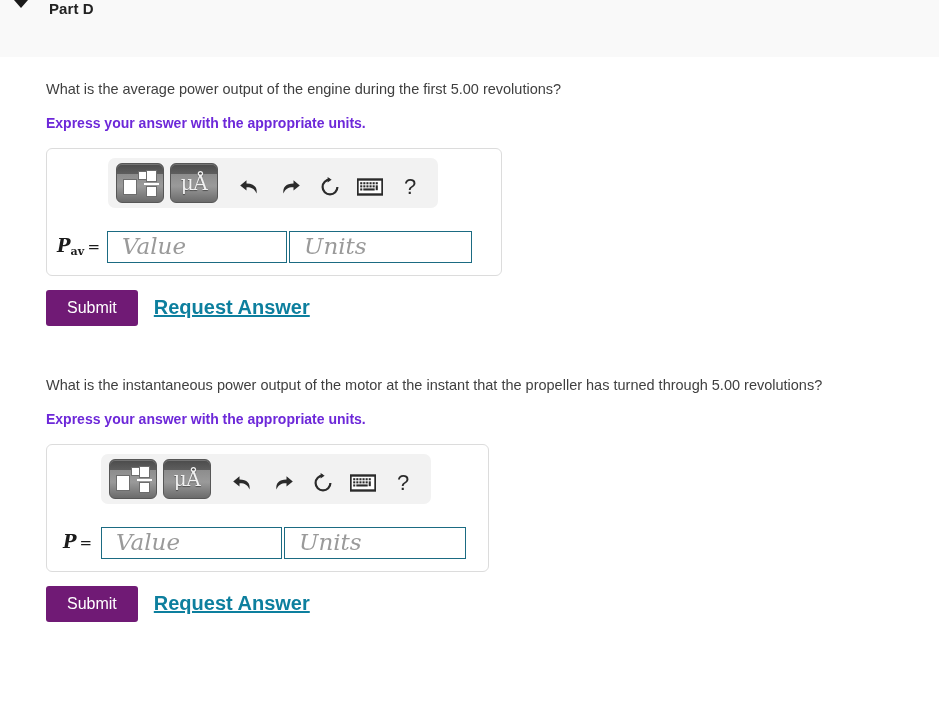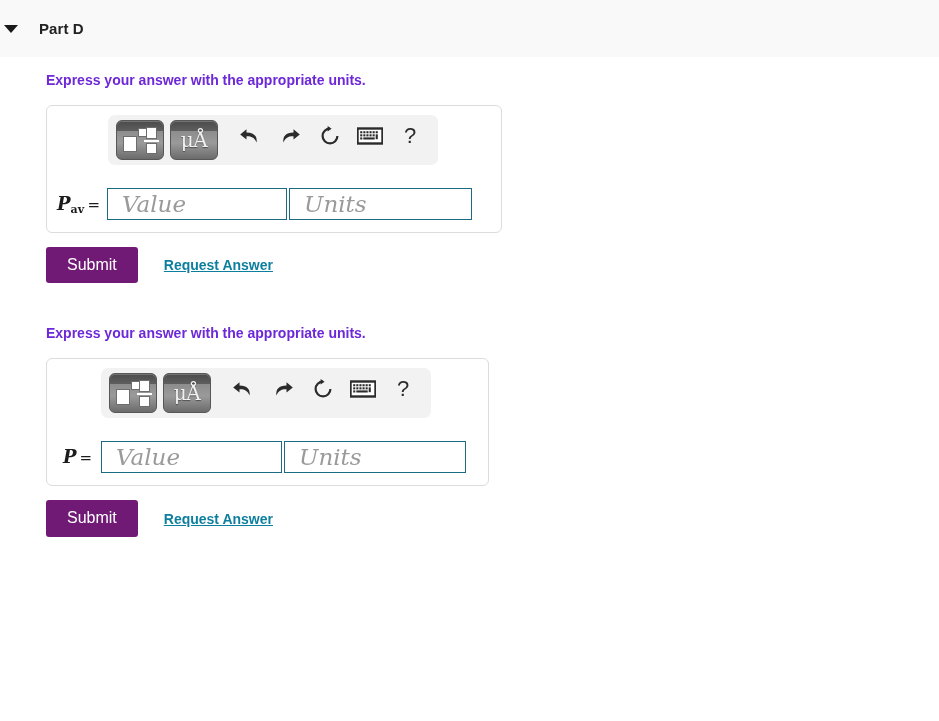--- a/index.html
+++ b/index.html
@@ -14,22 +14,21 @@
     color: #3b3b3b;
     overflow: hidden;
     position: relative;
   }
 
   
   .part-header {
     background: #f9f9f9;
     height: 57px;
     display: flex;
-    align-items: center;
-    padding-left: 4px;
+    padding-left: 14px;
     box-sizing: border-box;
   }
   .part-header.with-top-rule {
     border-top: 1px solid #ededed;
   }
   .caret {
     width: 0;
     height: 0;
     border-left: 7px solid transparent;
     border-right: 7px solid transparent;
@@ -73,21 +72,21 @@
     padding: 9px 10px 12px 10px;
   }
   .answer-box.part-d { width: 456px; }
   .answer-box.part-e { width: 443px; }
 
   
   .toolbar {
     background: #f2f2f2;
     border-radius: 7px;
     display: inline-flex;
-    align-items: flex-start;
+    align-items: flex-end;
     padding: 5px 8px;
     box-sizing: border-box;
   }
   .answer-box.part-d .toolbar { margin-left: 51px; }
   .answer-box.part-e .toolbar { margin-left: 44px; }
 
   .tb-btn {
     width: 46px;
     height: 38px;
     border-radius: 6px;
@@ -211,42 +210,43 @@
     color: #ffffff;
     border: none;
     border-radius: 3px;
     font-family: "Liberation Sans", sans-serif;
     font-size: 16px;
     padding: 9px 21px;
     cursor: pointer;
     line-height: 1.15;
   }
   .req-link {
-    margin-left: 26px;
+    margin-left: 16px;
     color: #0d7f9e;
-    font-size: 14px;
+    font-size: 20px;
     font-weight: bold;
     text-decoration: underline;
     cursor: pointer;
   }
 
   .spacer-d { height: 27px; }
 </style>
 </head>
 <body>
 
 <div>
 
   <div class="part-header">
     <div class="caret"></div>
     <div class="part-title">Part D</div>
   </div>
 
   <div class="part-body">
 
+    <div class="question">What is the average power output of the engine during the first 5.00 revolutions?</div>
     <div class="instruction">Express your answer with the appropriate units.</div>
 
     <div class="answer-box part-d">
 
       <div class="toolbar">
 
         <div class="tb-btn">
           <span class="tmpl">
             <i class="big"></i>
               <i class="sup"></i>
@@ -329,20 +329,21 @@
   </div>
 </div>
 
 <div class="spacer-d"></div>
 
 <div>
 
 
   <div class="part-body">
 
+    <div class="question">What is the instantaneous power output of the motor at the instant that the propeller has turned through 5.00 revolutions?</div>
     <div class="instruction">Express your answer with the appropriate units.</div>
 
     <div class="answer-box part-e">
 
       <div class="toolbar">
 
         <div class="tb-btn">
           <span class="tmpl">
             <i class="big"></i>
               <i class="sup"></i>

